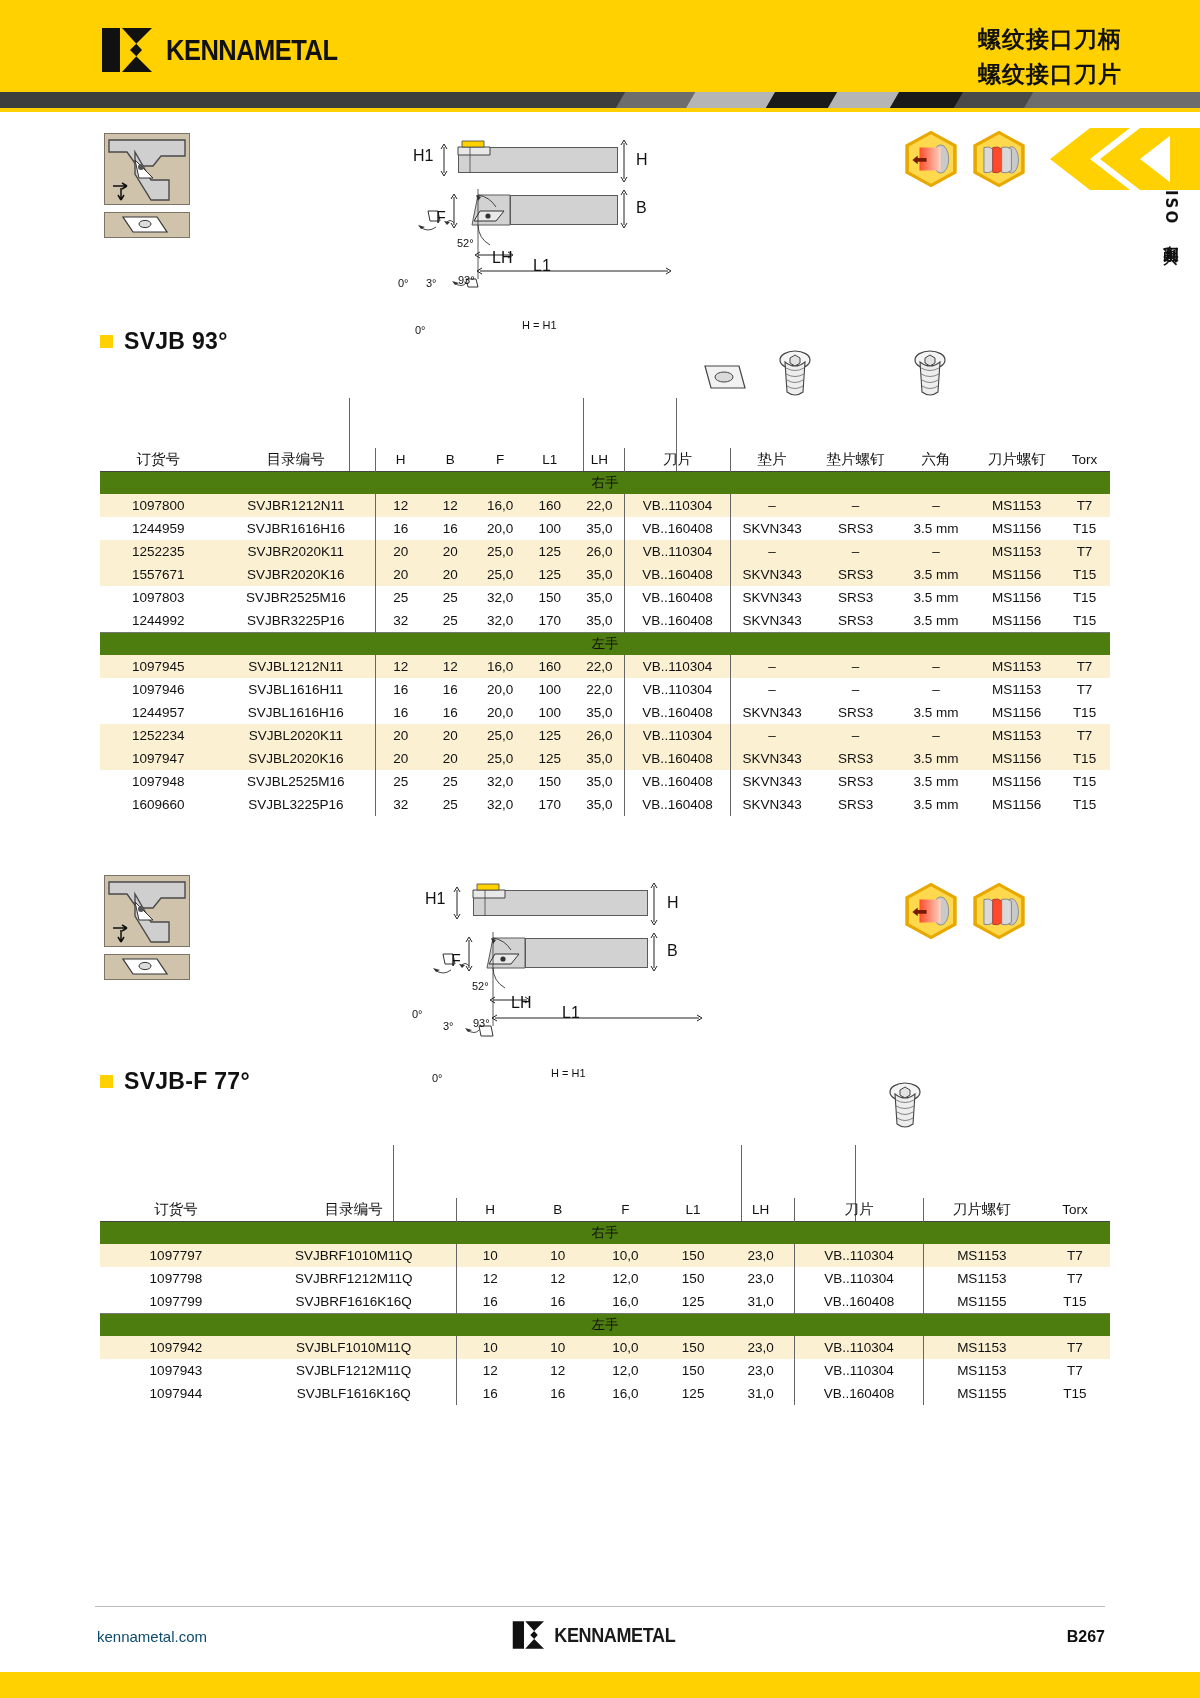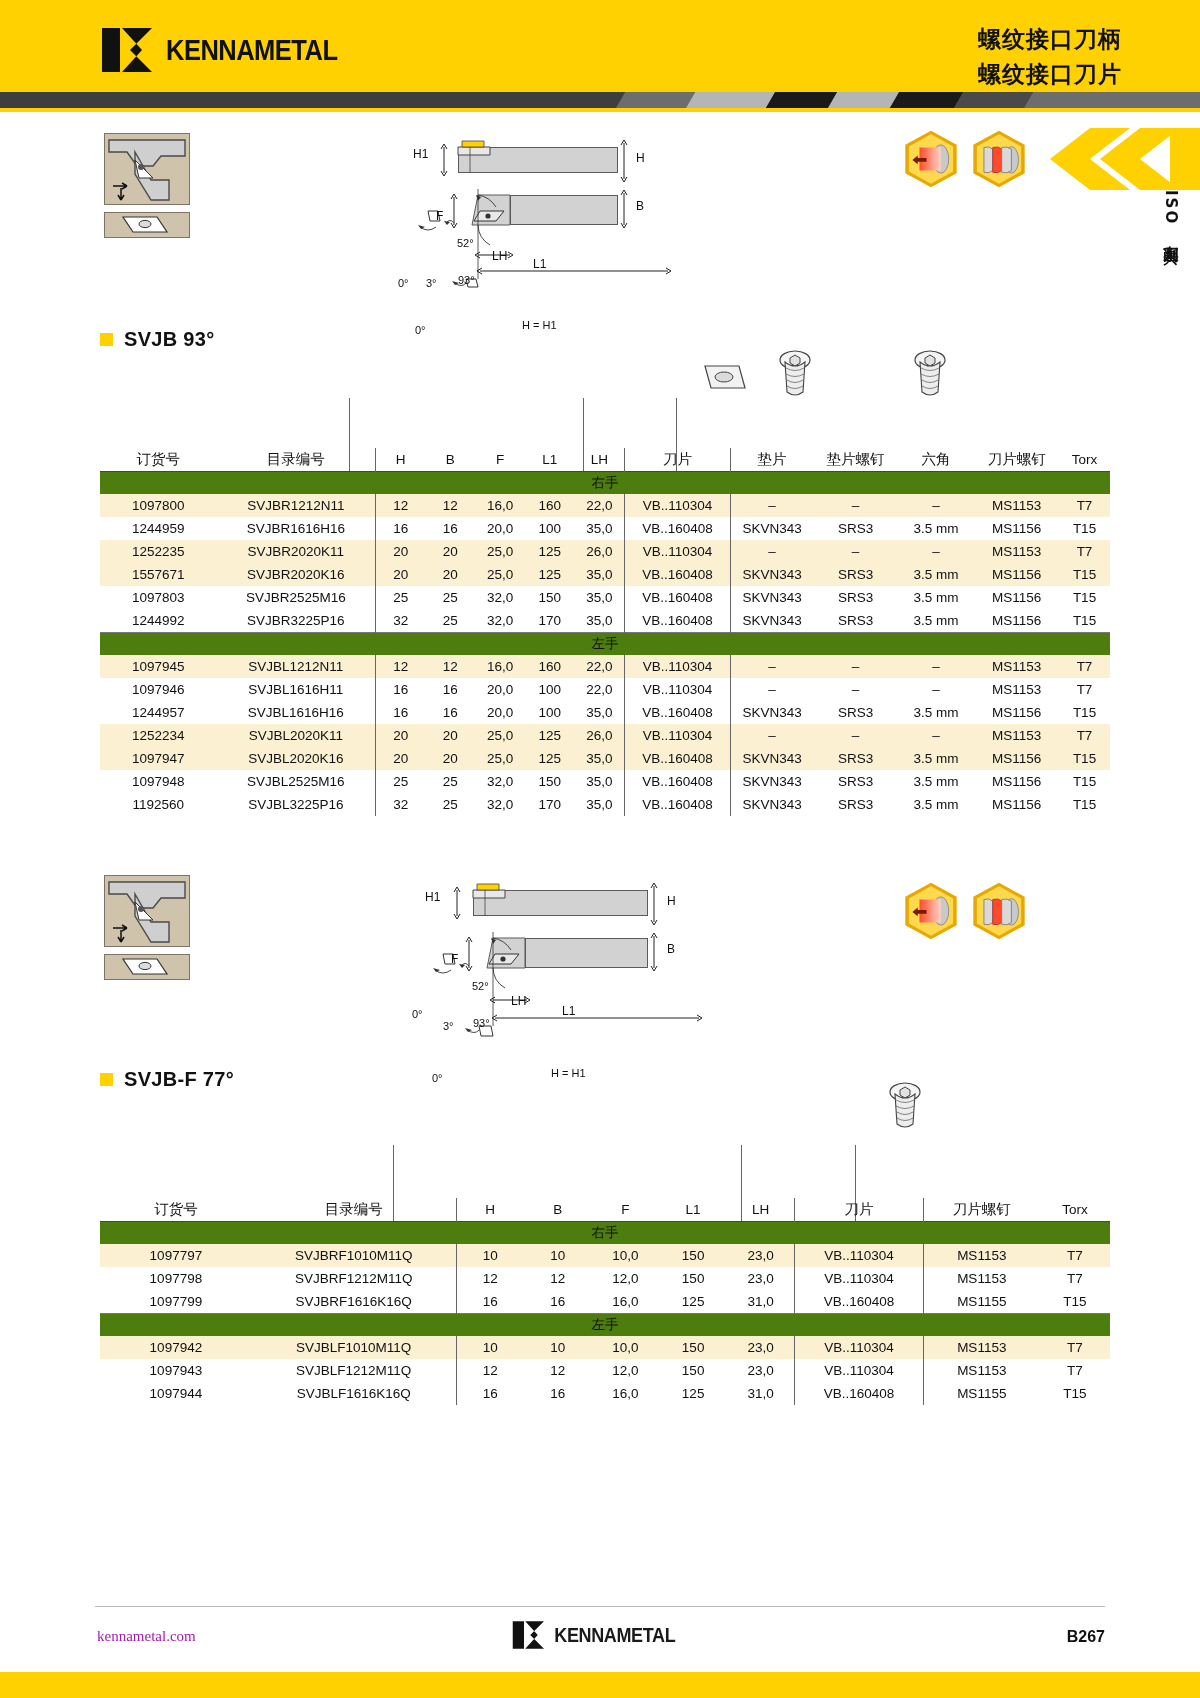--- a/index.html
+++ b/index.html
@@ -52,40 +52,40 @@
     background:#cfc3ab; border:1px solid #7d7465;
   }
   .thumb-box2 {
     position:absolute; width:86px; height:26px;
     background:#cfc3ab; border:1px solid #7d7465;
   }
   .drawing { position:absolute; }
   .bar { position:absolute; background:#d2d2d2; border:1px solid #5a5a5a; }
   .lbl {
     position:absolute; font-family:"Liberation Sans", sans-serif;
-    font-size:12px; color:#111; white-space:nowrap;
+    font-size:16px; color:#111; white-space:nowrap;
   }
   .lbl-sm { font-size:11px;margin-top:44px; }
 
   
   .app-icons { position:absolute; display:flex; gap:6px; }
   .hexicon { width:62px; height:62px; }
   .chevron-wrap { position:absolute; }
   .side-tab {
     position:absolute; writing-mode: vertical-rl;
     font-family:"DejaVu Sans", sans-serif;
     font-size:15px; font-weight:bold; color:#111; letter-spacing:2px;
   }
 
   
   .sec-title {
     position:absolute; display:flex; align-items:center; gap:11px;
   }
   .sec-sq { width:13px; height:13px; background:#FFD100; display:block; }
-  .sec-txt { font-size:20px; font-weight:bold; color:#111; letter-spacing:0.3px; }
+  .sec-txt { font-size:23px; font-weight:bold; color:#111; letter-spacing:0.3px; }
 
   
   table.spec {
     position:absolute; border-collapse:collapse;
     font-family:"Liberation Sans", sans-serif;
   }
   table.spec td, table.spec th {
     padding:0; font-size:13.5px; color:#111; text-align:center;
     height:23px; vertical-align:middle; font-weight:normal;
   }
@@ -116,21 +116,21 @@
   .sep { border-left:1px solid #666; }
 
   
   .footer {
     position:absolute; left:0; bottom:0; width:1200px; height:110px;
   }
   .footer-line {
     position:absolute; left:95px; top:18px; width:1010px; height:1px; background:#bbb;
   }
   .footer-url {
-    position:absolute; left:97px; top:40px; font-size:15px; color:#a21caf;font-family:Liberation Serif, serif;
+    position:absolute; left:97px; top:40px; font-size:15px; color:#0c4a6e;
   }
   .footer-page {
     position:absolute; right:95px; top:40px; font-size:16px; font-weight:bold; color:#111;
   }
   .footer-logo {
     position:absolute; left:50%; top:32px; transform:translateX(-50%);
     display:flex; align-items:center; gap:5px;
   }
   .footer-band {
     position:absolute; left:0; bottom:0; width:1200px; height:26px; background:#FFD100;
@@ -503,21 +503,21 @@
           <td class="c-num">150</td>
           <td class="c-num">35,0</td>
           <td class="c-ins sep">VB..160408</td>
           <td class="c-shim sep">SKVN343</td>
           <td class="c-scr">SRS3</td>
           <td class="c-hex">3.5 mm</td>
           <td class="c-iscr">MS1156</td>
           <td class="c-torx">T15</td>
         </tr>
         <tr class="plain">
-          <td class="c-order">1192560</td>
+          <td class="c-order">1609660</td>
           <td class="c-cat">SVJBL3225P16</td>
           <td class="c-num sep">32</td>
           <td class="c-num">25</td>
           <td class="c-num">32,0</td>
           <td class="c-num">170</td>
           <td class="c-num">35,0</td>
           <td class="c-ins sep">VB..160408</td>
           <td class="c-shim sep">SKVN343</td>
           <td class="c-scr">SRS3</td>
           <td class="c-hex">3.5 mm</td>

